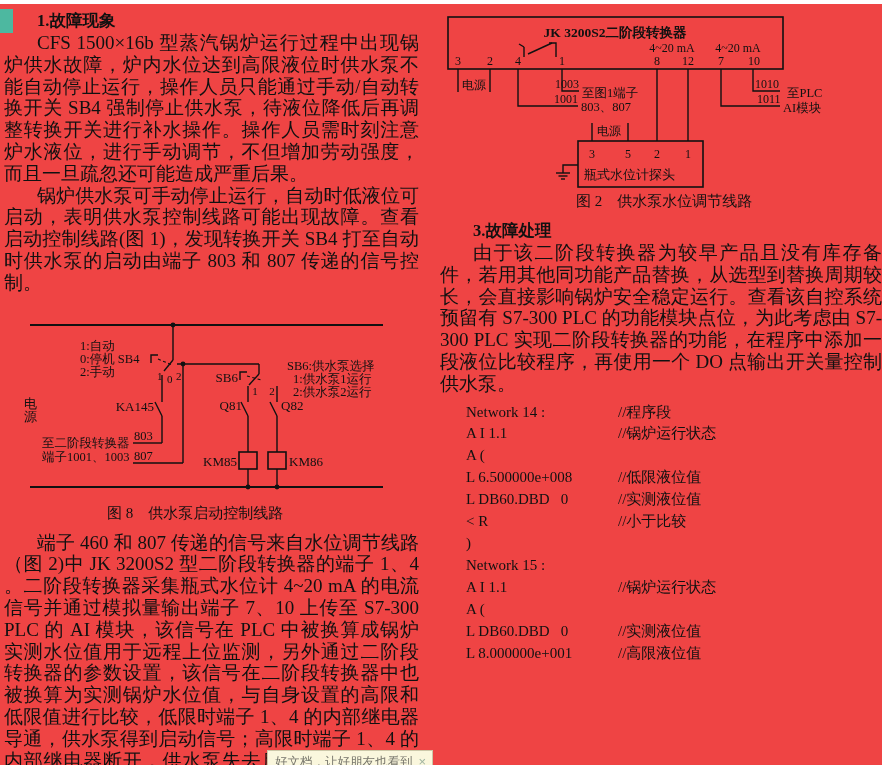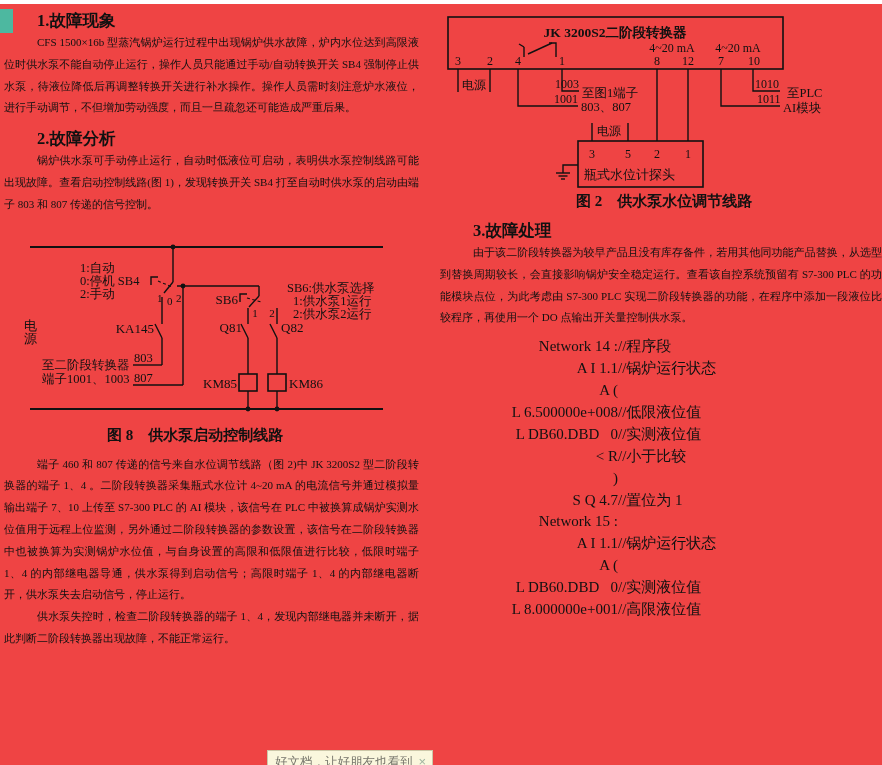--- a/index.html
+++ b/index.html
@@ -8,55 +8,54 @@
   #page {
     position:relative; width:882px; height:765px; margin:4px auto;
     background:#ef4444; overflow:hidden; color:#111;
   }
   .accent-square { position:absolute; left:0; top:5px; width:13px; height:24px; background:#4db8a0; }
   .col { position:absolute; top:0; }
   #left-col  { left:4px;  width:415px; padding-top:6px; }
   #right-col { left:440px; width:442px; }
   .sec-title { font-size:16.5px; line-height:22px; text-indent:33px; font-weight:bold; margin-top:9px; }
   .sec-title.first { margin-top:0; }
-  .body-par { font-size:11px; line-height:21.8px; text-align:justify; text-indent:33px; letter-spacing:0; }
-  .caption { font-size:15px; line-height:19px; text-align:center; font-weight:bold; }
+  .body-par { font-size:19px; line-height:21.8px; text-align:justify; text-indent:33px; letter-spacing:0; }
+  .caption { font-size:15px; line-height:19px; text-align:center; font-weight:normal; }
   #fig1-caption { width:382px; margin:8px 0 9px 0; }
   #fig2-caption { width:420px; margin:3px 0 0 14px; }
   .figure svg { display:block; }
   #fig1 { margin-top:26px;text-align:right; }
   #fig2 { margin-top:3px;text-align:center; }
   svg text { fill:#111; font-family:"Liberation Serif","DejaVu Serif",serif; }
   svg .wire { stroke:#111; stroke-width:1.4; fill:none; }
   svg .wire-thick { stroke:#111; stroke-width:1.8; fill:none; }
   svg .dash { stroke:#111; stroke-width:1.1; fill:none; stroke-dasharray:3,2.5; }
   svg .boxline { stroke:#111; stroke-width:1.6; fill:none; }
   .code-block { margin:7px 0 0 26px; }
   .code-row { display:flex; font-size:15px; line-height:21.9px; }
-  .code-row .instr { width:152px; white-space:pre;text-align:right; }
+  .code-row .instr { width:152px; white-space:pre; }
   .code-row .comment { white-space:pre; }
   #popup {
     position:absolute; left:267px; top:746px; width:166px; height:26px;
     background:#faf7dd; border:1px solid #ccc7a8; font-size:12.5px; color:#77766c;
     padding:3px 5px 0 7px; white-space:nowrap; z-index:5;
     font-family:"Liberation Sans","DejaVu Sans",sans-serif;
   }
   #popup .close { color:#9fb3a0; margin-left:6px; font-size:13px; }
 </style>
 </head>
 <body>
 
 <div id="page">
 
   <div class="accent-square"></div>
 
   <div id="left-col" class="col">
     <p class="sec-title first">1.故障现象</p>
     <p class="body-par">CFS 1500×16b 型蒸汽锅炉运行过程中出现锅炉供水故障，炉内水位达到高限液位时供水泵不能自动停止运行，操作人员只能通过手动/自动转换开关 SB4 强制停止供水泵，待液位降低后再调整转换开关进行补水操作。操作人员需时刻注意炉水液位，进行手动调节，不但增加劳动强度，而且一旦疏忽还可能造成严重后果。</p>
-    <p class="sec-title">2.故障分析</p>
     <p class="body-par">锅炉供水泵可手动停止运行，自动时低液位可启动，表明供水泵控制线路可能出现故障。查看启动控制线路(图 1)，发现转换开关 SB4 打至自动时供水泵的启动由端子 803 和 807 传递的信号控制。</p>
 
     <div id="fig1" class="figure">
       <svg width="415" height="176" viewBox="0 0 415 176">
 
         <line class="wire-thick" x1="26" y1="5" x2="379" y2="5"></line>
         <line class="wire-thick" x1="26" y1="167" x2="379" y2="167"></line>
         <circle cx="169" cy="5" r="2.4" fill="#111"></circle>
 
         <line class="wire" x1="169" y1="5" x2="169" y2="40"></line>
@@ -216,24 +215,20 @@
         </div>
       <div class="code-row">
           <span class="instr">&lt; R</span>
           <span class="comment">//小于比较</span>
         </div>
       <div class="code-row">
           <span class="instr">)</span>
           <span class="comment"></span>
         </div>
       <div class="code-row">
-          <span class="instr">S Q 4.7</span>
-          <span class="comment">//置位为 1</span>
-        </div>
-      <div class="code-row">
           <span class="instr">Network 15 :</span>
           <span class="comment"></span>
         </div>
       <div class="code-row">
           <span class="instr">A I 1.1</span>
           <span class="comment">//锅炉运行状态</span>
         </div>
       <div class="code-row">
           <span class="instr">A (</span>
           <span class="comment"></span>

